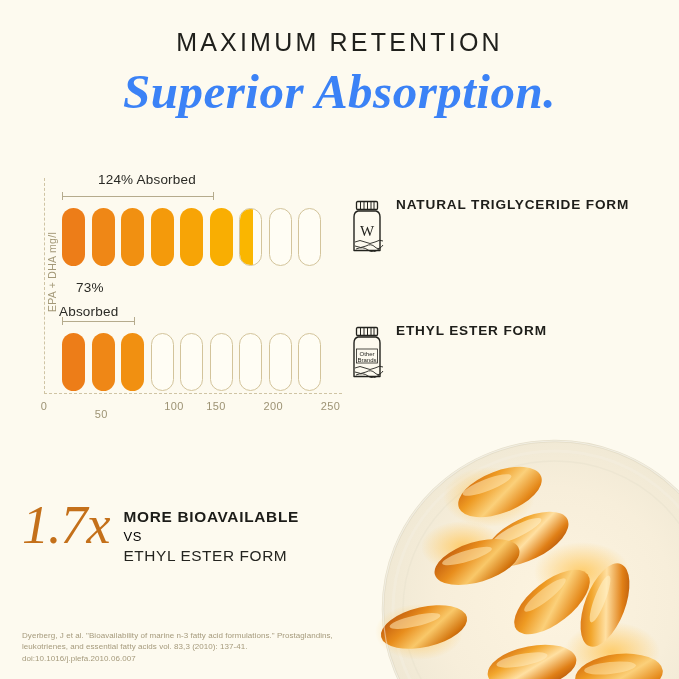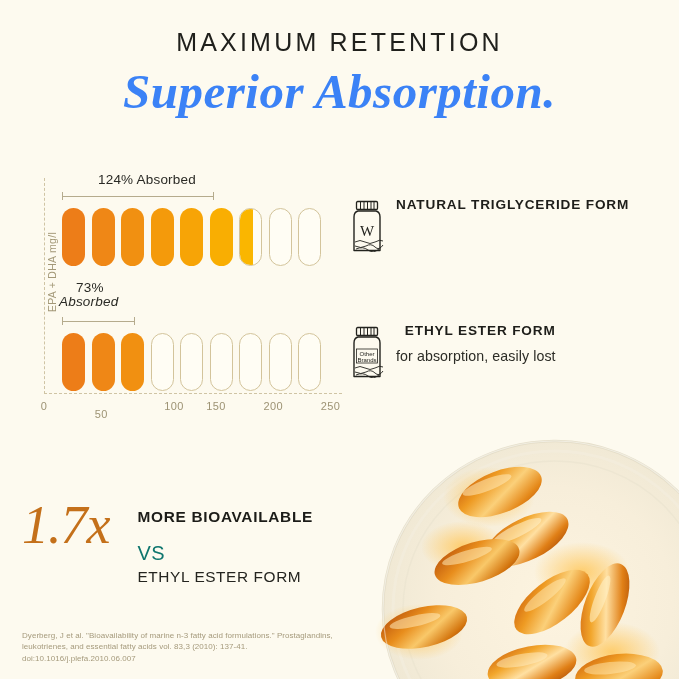--- a/index.html
+++ b/index.html
@@ -158,58 +158,57 @@
     margin-bottom: 66px;
   }
   .bottle-icon { flex: 0 0 auto; margin-top: 4px; }
   .feature-text { padding-top: 1px; }
   .feature-title {
     font-size: 13.6px;
     font-weight: 700;
     letter-spacing: 0.85px;
     color: #1e1e1a;
     margin-bottom: 8px;
-    text-align: right;
   }
   .feature-desc {
     font-size: 14.2px;
     color: #2c2c26;
     line-height: 1.42;
     letter-spacing: 0.1px;
   }
 
   
   .bio {
     position: absolute;
     left: 22px;
     top: 500px;
     display: flex;
     align-items: flex-start;
-    gap: 28px;
+    gap: 14px;
   }
   .bio-multiplier {
     font-family: "Liberation Serif", serif;
     font-style: italic;
     font-size: 54px;
     color: #c4701a;
     line-height: 0.95;
     letter-spacing: -1px;
   }
   .bio-lines { padding-top: 8px; }
   .bio-line1 {
     font-size: 15.4px;
     font-weight: 700;
     letter-spacing: 0.7px;
     color: #1c1c18;
   }
   .bio-line2 {
-    font-size: 20px;
+    font-size: 13px;
     letter-spacing: 0.5px;
-    color: #0f766e;
-    margin-top: 16px;
+    color: #000000;
+    margin-top: 3px;
   }
   .bio-line3 {
     font-size: 15.4px;
     letter-spacing: 0.6px;
     color: #24241f;
     margin-top: 3px;
   }
 
   
   .citation {
@@ -260,21 +259,21 @@
       <div class="pill" style="background: rgb(249, 174, 2);"></div>
       <div class="pill partial">
         <div class="fillpart" style="width: 62%; background: rgb(250, 182, 0);"></div>
       </div>
       <div class="pill empty" style="border-color: rgb(211, 196, 155);"></div>
       <div class="pill empty" style="border-color: rgb(211, 196, 155);"></div>
     </div>
 
   <div class="bracket" id="bracket2" style="left:40px; width:71px; top:147px;"></div>
   <div class="bracket-label" style="left:54px; top:110px;">73%</div>
-  <div class="bracket-label" style="left:37px; top:124px;font-style:italic;">Absorbed</div>
+  <div class="bracket-label" style="left:37px; top:134px;">Absorbed</div>
 
   <div class="pill-row row2" id="row2">
       <div class="pill" style="background: rgb(237, 125, 24);"></div>
       <div class="pill" style="background: rgb(239, 135, 22);"></div>
       <div class="pill" style="background: rgb(241, 144, 17);"></div>
       <div class="pill empty" style="border-color: rgb(211, 196, 155);"></div>
       <div class="pill empty" style="border-color: rgb(211, 196, 155);"></div>
       <div class="pill empty" style="border-color: rgb(211, 196, 155);"></div>
       <div class="pill empty" style="border-color: rgb(211, 196, 155);"></div>
       <div class="pill empty" style="border-color: rgb(211, 196, 155);"></div>
@@ -330,21 +329,20 @@
         <text x="17" y="29.5" font-family="Liberation Sans, sans-serif" font-size="6" text-anchor="middle" fill="#23231e">Other</text>
         <text x="17" y="35.5" font-family="Liberation Sans, sans-serif" font-size="6" text-anchor="middle" fill="#23231e">Brands</text>
         <path d="M5 42 q5 -3 10 0 t10 0 t8 -1" fill="none" stroke="#23231e" stroke-width="0.9"></path>
         <path d="M5 46 q6 3 11 0 t9 1 t8 -2" fill="none" stroke="#23231e" stroke-width="0.9"></path>
         <path d="M6 49 q7 -3 12 1 t11 -1" fill="none" stroke="#23231e" stroke-width="0.9"></path>
       </svg>
     </span>
     <div class="feature-text">
       <div class="feature-title">ETHYL ESTER FORM</div>
       <div class="feature-desc">
-        <div>for absorption, easily lost</div>
       </div>
     </div>
   </div>
 </div>
 
 <div class="bio">
   <div class="bio-multiplier">1.7x</div>
   <div class="bio-lines">
     <div class="bio-line1">MORE BIOAVAILABLE</div>
     <div class="bio-line2">VS</div>

